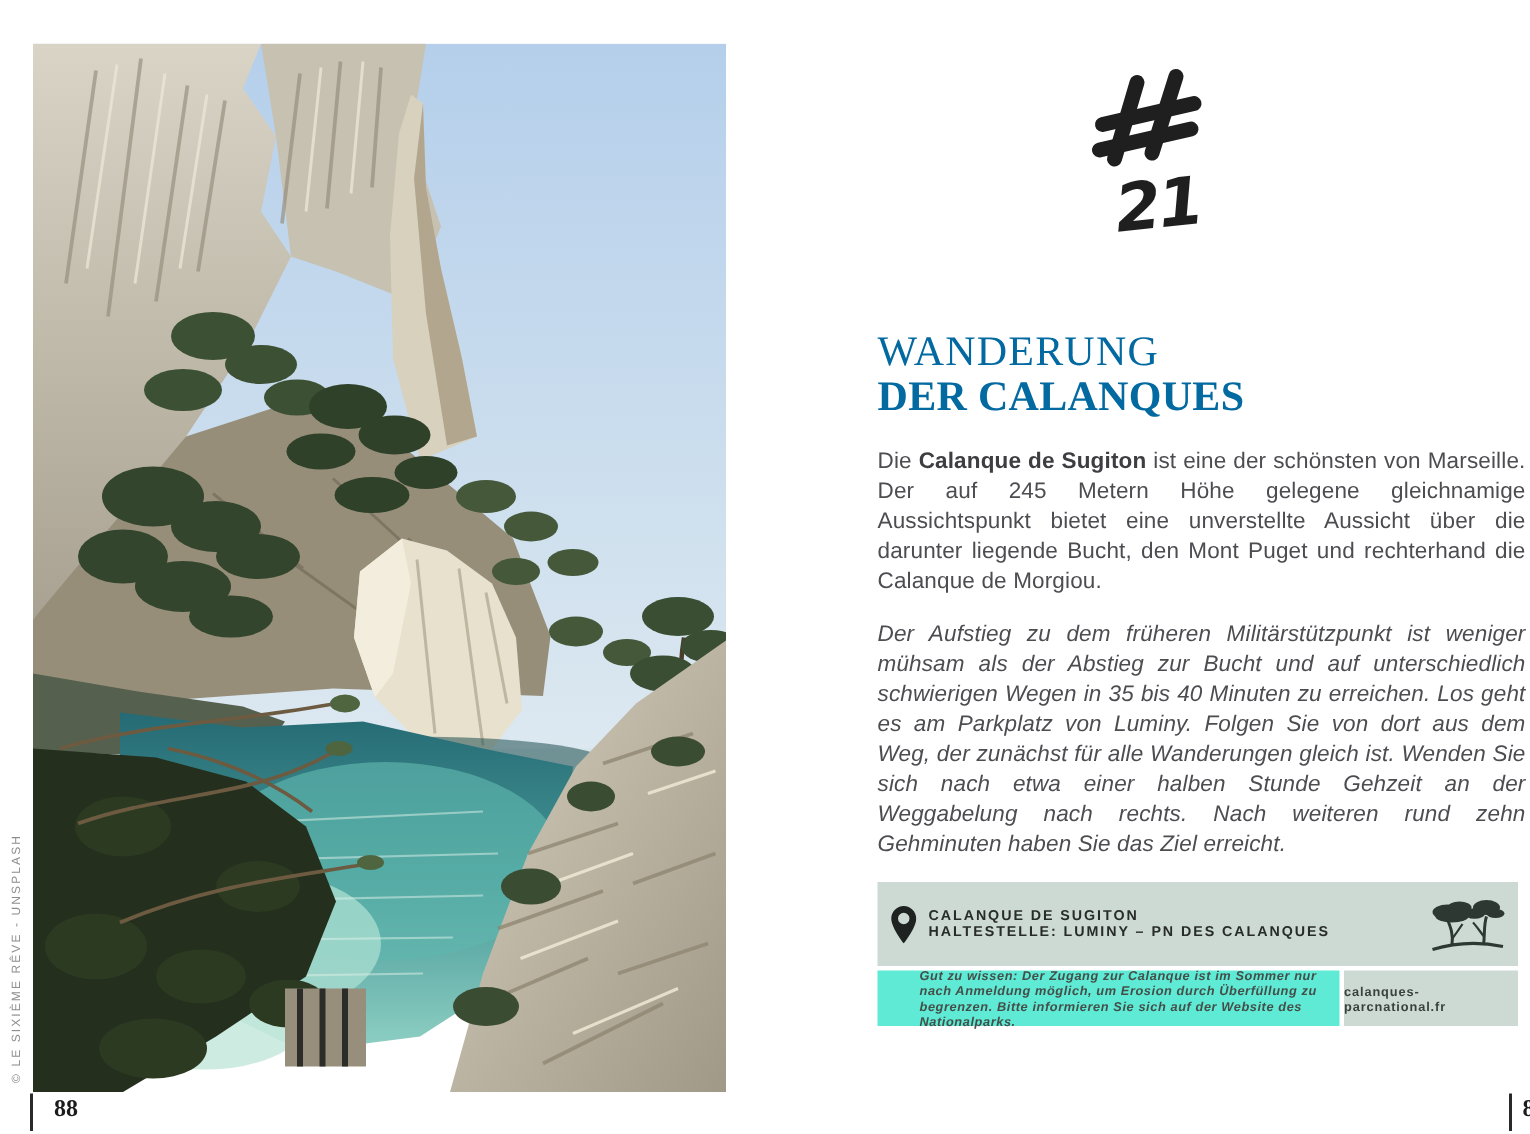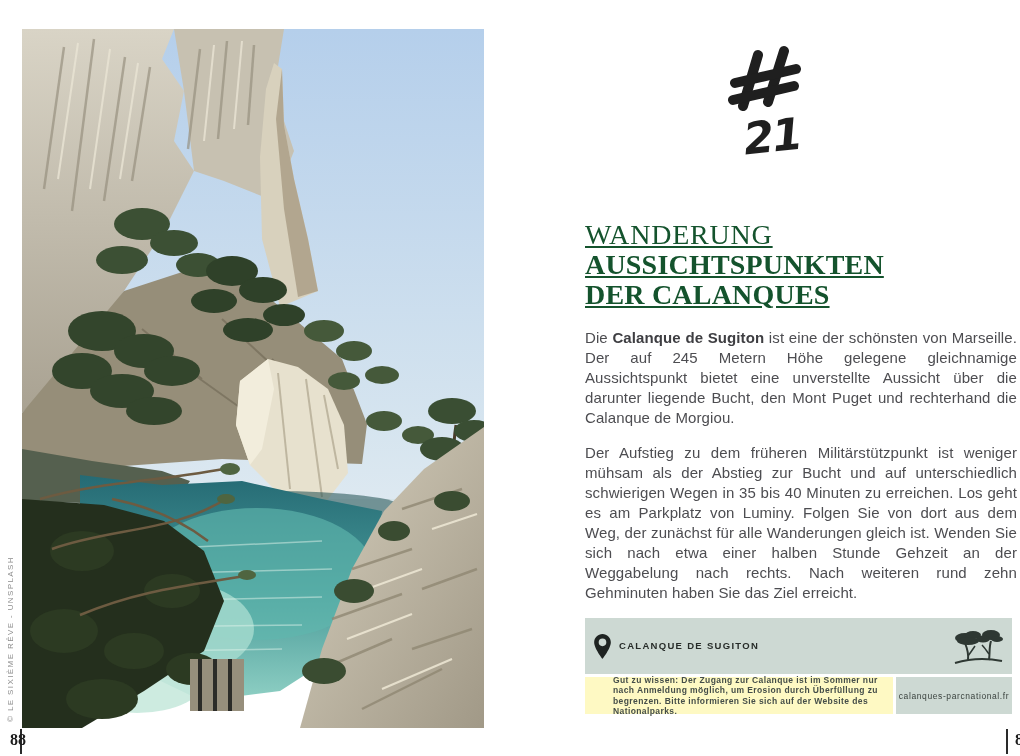--- a/index.html
+++ b/index.html
@@ -11,50 +11,50 @@
   .photo{position:absolute;left:22px;top:29px;width:462px;height:699px;overflow:hidden;}
   .photo svg{display:block;width:462px;height:699px;}
   
   .credit{
     position:absolute;left:6px;top:722px;transform:rotate(-90deg);transform-origin:0 0;
     font-size:8px;letter-spacing:1.4px;color:#8d8d8d;white-space:nowrap;width:160px;
   }
   
   .pagenum{position:absolute;top:731px;font-family:"Liberation Serif",serif;font-weight:700;
     font-size:16px;color:#1c1c1c;}
-  .pn-left{left:10px;}
+  .pn-left{left:36px;}
   .pn-right{left:1015px;width:28px;text-align:left;}
   .pn-bar{position:absolute;top:729px;width:2px;height:25px;background:#2a2a2a;}
   .bar-left{left:20px;}
   .bar-right{left:1006px;}
   
   .numgfx{position:absolute;left:718px;top:42px;width:100px;height:118px;}
   
   .rightcol{position:absolute;left:585px;top:220px;width:432px;}
-  .title{font-family:"Liberation Serif",serif;color:#14532d;font-size:28px;line-height:30px;
-    letter-spacing:0.8px;text-decoration:underline;}
+  .title{font-family:"Liberation Serif",serif;color:#0369a1;font-size:28px;line-height:30px;
+    letter-spacing:0.8px;}
   .title .t-reg{font-weight:400;}
   .title .t-bold{font-weight:700;letter-spacing:0.2px;}
   .para{font-size:15px;line-height:20px;color:#4d4d51;text-align:justify;letter-spacing:0.1px;}
   .p1{margin-top:18px;}
-  .p2{margin-top:9px;}
+  .p2{margin-top:9px;font-style:italic;}
   .para b{font-weight:700;color:#3e3e42;}
   
   .infobox{margin-top:3px;width:427px;display:flex;flex-direction:column;gap:3px;}
   .ib-head{background:#cdd9d3;height:56px;display:flex;align-items:center;}
   .ib-pin{margin-left:9px;flex:0 0 auto;}
   .ib-loc{margin-left:8px;flex:1 1 auto;font-size:9.5px;line-height:11.5px;font-weight:700;
     letter-spacing:1.3px;color:#272c29;text-transform:uppercase;}
   .ib-trees{margin-right:8px;flex:0 0 auto;}
   .ib-bottom{display:flex;gap:3px;height:37px;}
-  .ib-note{background:#fef9c3;flex:1 1 auto;display:flex;align-items:center;}
+  .ib-note{background:#5eead4;flex:1 1 auto;display:flex;align-items:center;font-style:italic;}
   .ib-note div{padding-left:28px;padding-right:14px;font-size:8.5px;line-height:10.5px;
     font-weight:700;letter-spacing:0.4px;color:#454e49;max-width:278px;}
   .ib-site{background:#cdd9d3;flex:0 0 116px;display:flex;align-items:center;justify-content:center;
-    font-size:8.5px;letter-spacing:0.6px;color:#39413d;font-weight:400;}
+    font-size:8.5px;letter-spacing:0.6px;color:#39413d;font-weight:700;}
 </style>
 </head>
 <body>
 
 <div class="spread">
 
   <div class="photo">
     <svg viewBox="0 0 462 699" preserveAspectRatio="none">
       <defs>
         <linearGradient id="sky" x1="0" y1="0" x2="0" y2="1">
@@ -235,35 +235,35 @@
       <line x1="17" y1="41" x2="78" y2="27"></line>
       <line x1="15" y1="58" x2="76" y2="44"></line>
     </g>
     <text x="26" y="110" font-family="DejaVu Sans, sans-serif" font-size="44" font-weight="bold" font-style="italic" fill="#1f1f1f" letter-spacing="-2" transform="rotate(-6 50 100)">21</text>
   </svg>
 
   <div class="rightcol">
 
     <div class="title">
       <div class="t-reg">WANDERUNG</div>
-      <div class="t-bold">AUSSICHTSPUNKTEN</div>
       <div class="t-bold">DER CALANQUES</div>
     </div>
 
     <p class="para p1"><span>Die </span><b>Calanque de Sugiton</b><span> ist eine der schönsten von Marseille. Der auf 245 Metern Höhe gelegene gleichnamige Aussichtspunkt bietet eine unverstellte Aussicht über die darunter liegende Bucht, den Mont Puget und rechterhand die Calanque de Morgiou.</span></p>
 
     <p class="para p2">Der Aufstieg zu dem früheren Militärstützpunkt ist weniger mühsam als der Abstieg zur Bucht und auf unterschiedlich schwierigen Wegen in 35 bis 40 Minuten zu erreichen. Los geht es am Parkplatz von Luminy. Folgen Sie von dort aus dem Weg, der zunächst für alle Wanderungen gleich ist. Wenden Sie sich nach etwa einer halben Stunde Gehzeit an der Weggabelung nach rechts. Nach weiteren rund zehn Gehminuten haben Sie das Ziel erreicht.</p>
 
     <div class="infobox">
       <div class="ib-head">
         <svg class="ib-pin" width="17" height="25" viewBox="0 0 24 36">
           <path fill="#1e2321" d="M12 0C5.4 0 0 5.4 0 12c0 9 12 24 12 24s12-15 12-24C24 5.4 18.6 0 12 0zm0 17.5a5.5 5.5 0 1 1 0-11 5.5 5.5 0 0 1 0 11z"></path>
         </svg>
         <div class="ib-loc">
           <div>CALANQUE DE SUGITON</div>
+          <div>HALTESTELLE: LUMINY – PN DES CALANQUES</div>
         </div>
         <svg class="ib-trees" width="52" height="40" viewBox="0 0 52 40">
           <path d="M3,37 Q26,30 50,35" stroke="#2e3833" stroke-width="2" fill="none"></path>
           <path d="M16,34 C17,27 15,22 13,17" stroke="#2e3833" stroke-width="2" fill="none"></path>
           <path d="M16,30 C19,26 21,23 23,20" stroke="#2e3833" stroke-width="1.5" fill="none"></path>
           <path d="M37,34 C38,27 37,21 39,15" stroke="#2e3833" stroke-width="2" fill="none"></path>
           <path d="M37,28 C34,24 32,21 30,19" stroke="#2e3833" stroke-width="1.5" fill="none"></path>
           <g fill="#2e3833">
             <ellipse cx="13" cy="12" rx="10" ry="5"></ellipse>
               <ellipse cx="21" cy="9" rx="8" ry="4"></ellipse>

